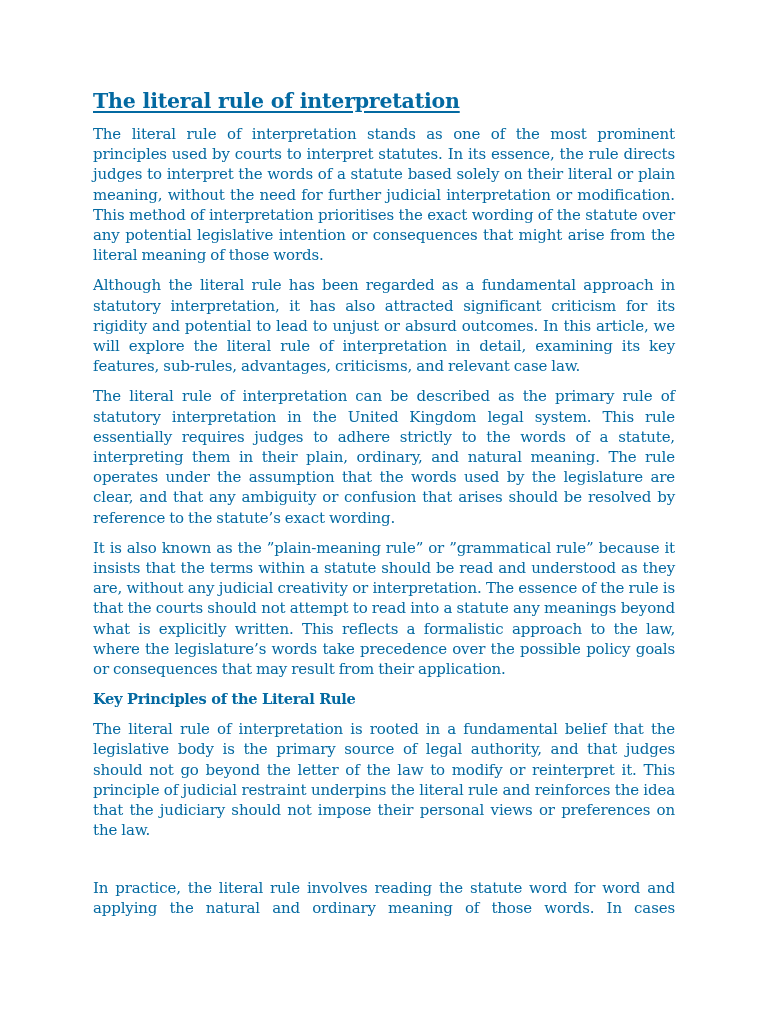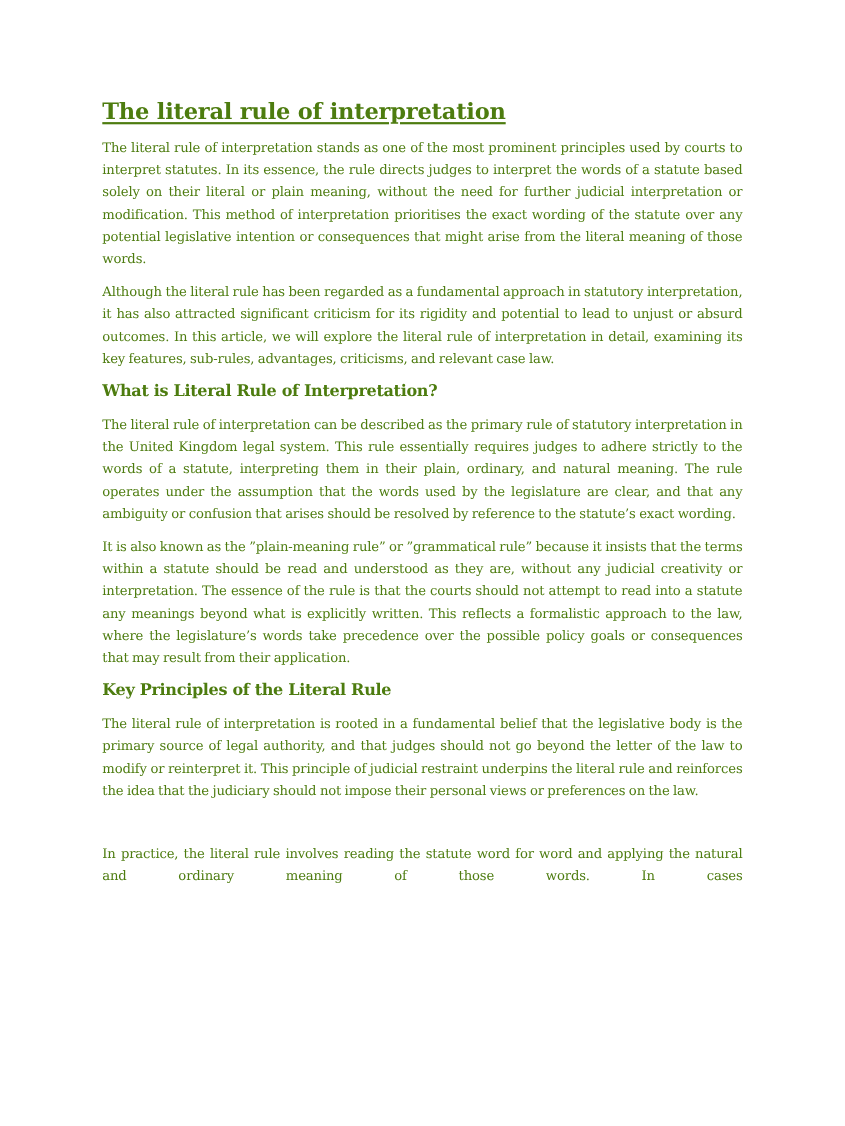--- a/index.html
+++ b/index.html
@@ -12,35 +12,35 @@
       height: 1024px;
       overflow: hidden;
       position: relative;
     }
     .page {
       position: absolute;
       left: 93px;
       top: 87px;
       width: 582px;
       font-family: "DejaVu Serif", serif;
-      color: #4d7c0f;
+      color: #0369a1;
     }
     .doc-title {
       font-family: "DejaVu Serif", serif;
       font-size: 20.5px;
       font-weight: bold;
       text-decoration: underline;
       text-decoration-thickness: 1.5px;
       text-underline-offset: 3px;
       margin: 0 0 9px 0;
       line-height: 28px;
       letter-spacing: -0.2px;
     }
     .para {
-      font-size: 12px;
+      font-size: 15px;
       line-height: 20.2px;
       text-align: justify;
       margin: 0 0 10px 0;
       letter-spacing: -0.15px;
       word-spacing: -0.5px;
     }
     .section-heading {
       font-size: 14.6px;
       font-weight: bold;
       line-height: 20px;
@@ -50,20 +50,19 @@
   </style>
 </head>
 <body>
 
 <div class="page">
   <h1 class="doc-title">The literal rule of interpretation</h1>
 
   <p class="para">The literal rule of interpretation stands as one of the most prominent principles used by courts to interpret statutes. In its essence, the rule directs judges to interpret the words of a statute based solely on their literal or plain meaning, without the need for further judicial interpretation or modification. This method of interpretation prioritises the exact wording of the statute over any potential legislative intention or consequences that might arise from the literal meaning of those words.</p>
   <p class="para">Although the literal rule has been regarded as a fundamental approach in statutory interpretation, it has also attracted significant criticism for its rigidity and potential to lead to unjust or absurd outcomes. In this article, we will explore the literal rule of interpretation in detail, examining its key features, sub-rules, advantages, criticisms, and relevant case law.</p>
 
-  <h2 class="section-heading">What is Literal Rule of Interpretation?</h2>
   <p class="para">The literal rule of interpretation can be described as the primary rule of statutory interpretation in the United Kingdom legal system. This rule essentially requires judges to adhere strictly to the words of a statute, interpreting them in their plain, ordinary, and natural meaning. The rule operates under the assumption that the words used by the legislature are clear, and that any ambiguity or confusion that arises should be resolved by reference to the statute’s exact wording.</p>
   <p class="para">It is also known as the ”plain-meaning rule” or ”grammatical rule” because it insists that the terms within a statute should be read and understood as they are, without any judicial creativity or interpretation. The essence of the rule is that the courts should not attempt to read into a statute any meanings beyond what is explicitly written. This reflects a formalistic approach to the law, where the legislature’s words take precedence over the possible policy goals or consequences that may result from their application.</p>
 
   <h2 class="section-heading">Key Principles of the Literal Rule</h2>
   <p class="para">The literal rule of interpretation is rooted in a fundamental belief that the legislative body is the primary source of legal authority, and that judges should not go beyond the letter of the law to modify or reinterpret it. This principle of judicial restraint underpins the literal rule and reinforces the idea that the judiciary should not impose their personal views or preferences on the law.</p>
   <p class="para" style="text-align-last: justify; margin-top: 37px;">In practice, the literal rule involves reading the statute word for word and applying the natural and ordinary meaning of those words. In cases</p>
 </div>
 
 </body></html>

